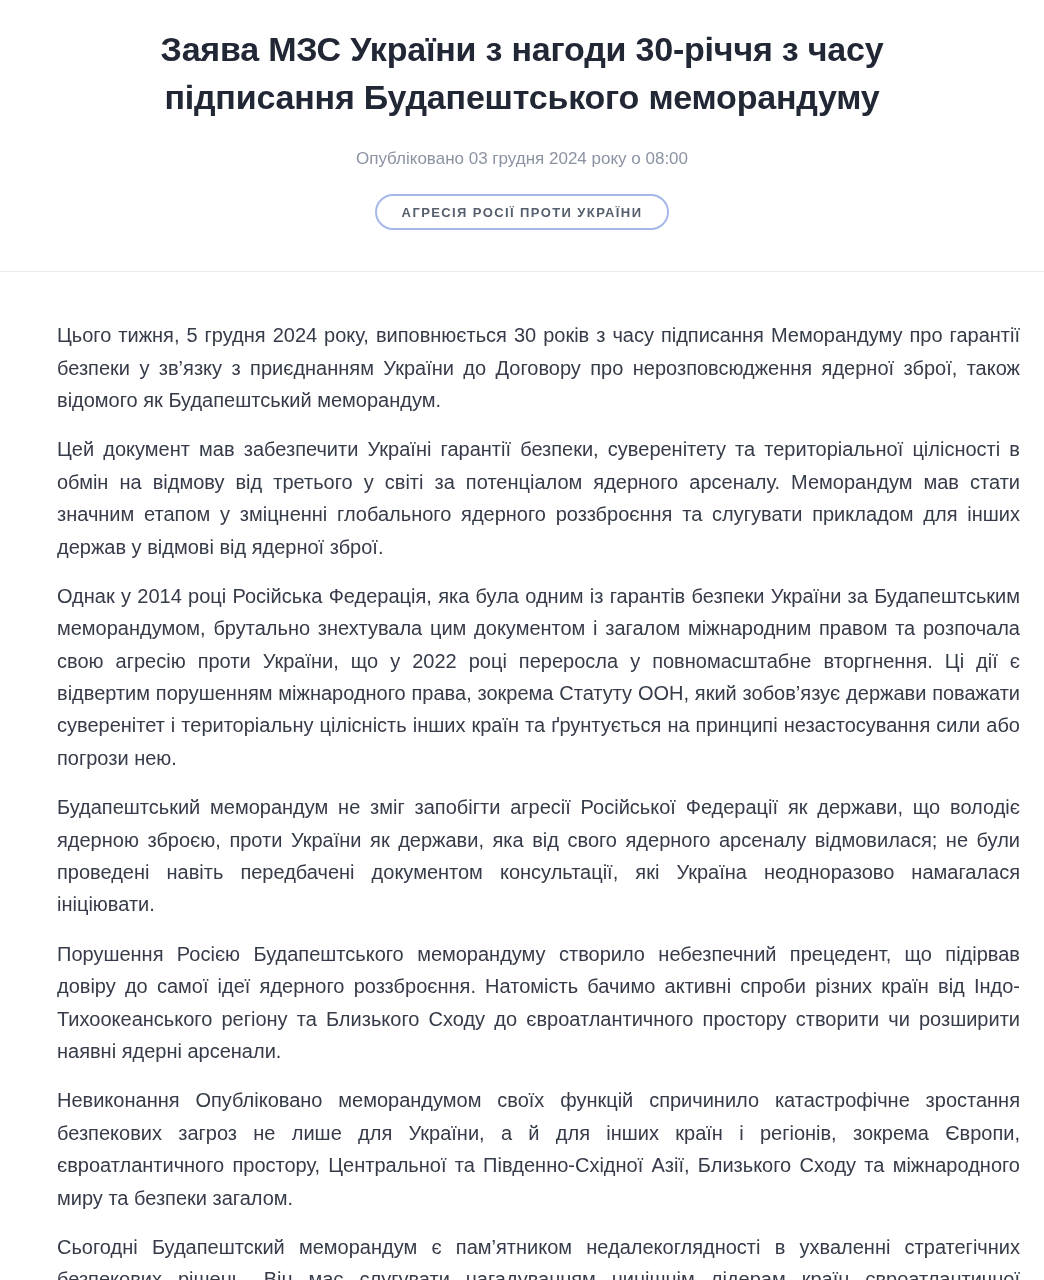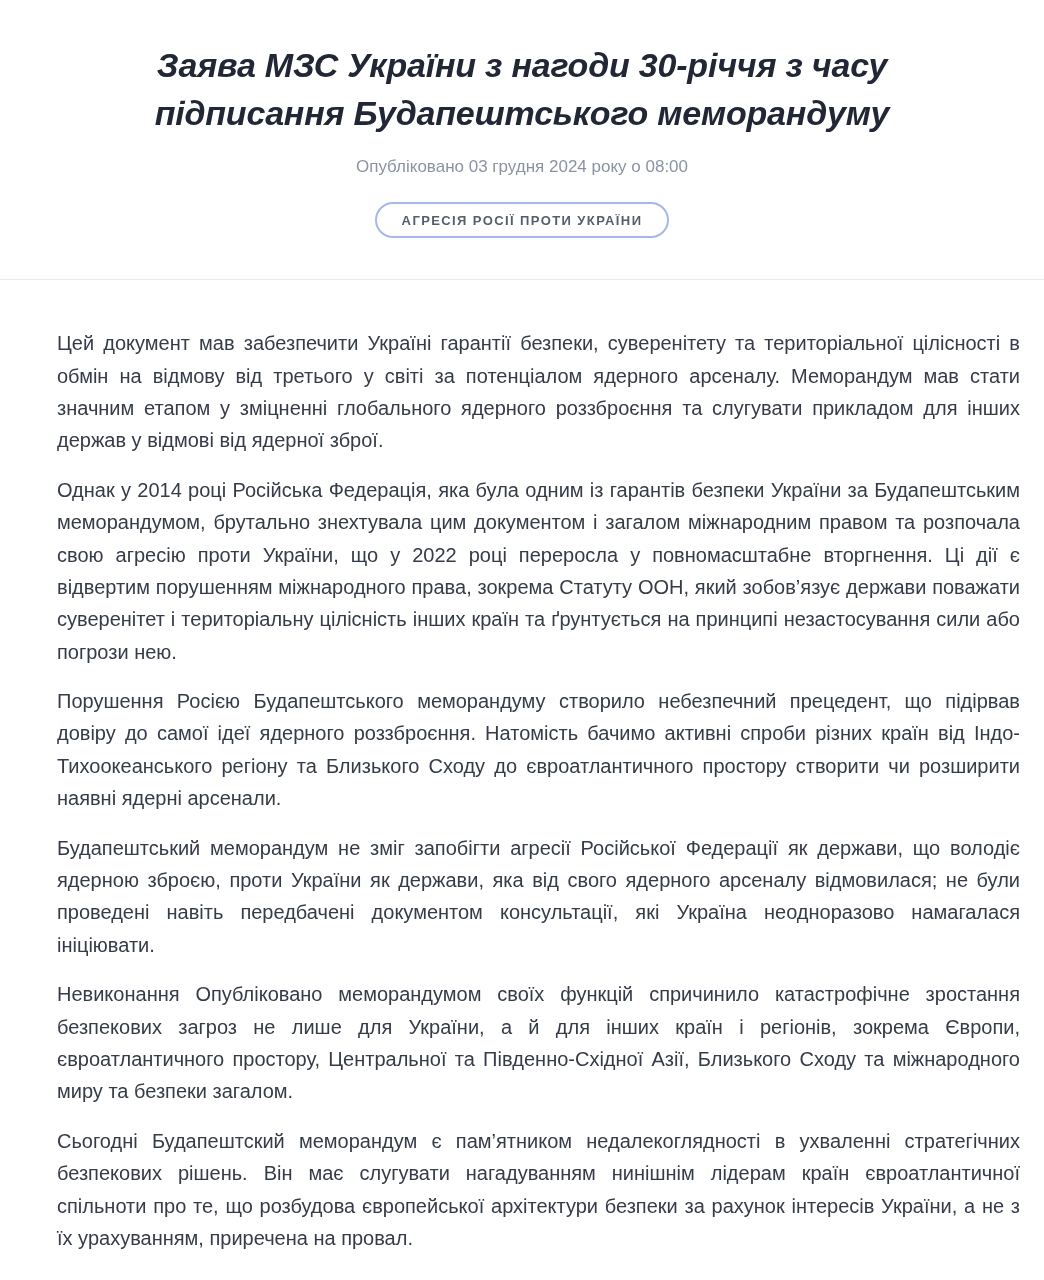--- a/index.html
+++ b/index.html
@@ -24,26 +24,25 @@
   .article-header{
     text-align:center;
     padding-top:26px;
   }
   .title{
     font-size:34px;
     line-height:1.4;
     font-weight:700;
     color:var(--title-color);
     max-width:910px;
-    margin:16px auto;
+    margin:0 auto;
     letter-spacing:-0.2px;
-    font-style:italic;
   }
   .published{
-    margin-top:20px;
+    margin-top:28px;
     font-size:17px;
     color:var(--date-color);
   }
   .tags{
     margin-top:25px;
     display:flex;
     justify-content:center;
     gap:0;
   }
   .tag{
@@ -92,27 +91,28 @@
 
         <a class="tag">АГРЕСІЯ РОСІЇ ПРОТИ УКРАЇНИ</a>
 
       </nav>
   </header>
 
   <div class="divider"></div>
 
   <main class="article-body">
 
+      <p class="para">Цього тижня, 5 грудня 2024 року, виповнюється 30 років з часу підписання Меморандуму про гарантії безпеки у зв’язку з приєднанням України до Договору про нерозповсюдження ядерної зброї, також відомого як Будапештський меморандум.</p>
 
       <p class="para">Цей документ мав забезпечити Україні гарантії безпеки, суверенітету та територіальної цілісності в обмін на відмову від третього у світі за потенціалом ядерного арсеналу. Меморандум мав стати значним етапом у зміцненні глобального ядерного роззброєння та слугувати прикладом для інших держав у відмові від ядерної зброї.</p>
 
       <p class="para">Однак у 2014 році Російська Федерація, яка була одним із гарантів безпеки України за Будапештським меморандумом, брутально знехтувала цим документом і загалом міжнародним правом та розпочала свою агресію проти України, що у 2022 році переросла у повномасштабне вторгнення. Ці дії є відвертим порушенням міжнародного права, зокрема Статуту ООН, який зобов’язує держави поважати суверенітет і територіальну цілісність інших країн та ґрунтується на принципі незастосування сили або погрози нею.</p>
 
+      <p class="para">Будапештський меморандум не зміг запобігти агресії Російської Федерації як держави, що володіє ядерною зброєю, проти України як держави, яка від свого ядерного арсеналу відмовилася; не були проведені навіть передбачені документом консультації, які Україна неодноразово намагалася ініціювати.</p>
+
       <p class="para">Порушення Росією Будапештського меморандуму створило небезпечний прецедент, що підірвав довіру до самої ідеї ядерного роззброєння. Натомість бачимо активні спроби різних країн від Індо-Тихоокеанського регіону та Близького Сходу до євроатлантичного простору створити чи розширити наявні ядерні арсенали.</p>
-
-      <p class="para">Будапештський меморандум не зміг запобігти агресії Російської Федерації як держави, що володіє ядерною зброєю, проти України як держави, яка від свого ядерного арсеналу відмовилася; не були проведені навіть передбачені документом консультації, які Україна неодноразово намагалася ініціювати.</p>
 
       <p class="para">Невиконання Опубліковано меморандумом своїх функцій спричинило катастрофічне зростання безпекових загроз не лише для України, а й для інших країн і регіонів, зокрема Європи, євроатлантичного простору, Центральної та Південно-Східної Азії, Близького Сходу та міжнародного миру та безпеки загалом.</p>
 
       <p class="para">Сьогодні Будапештский меморандум є пам’ятником недалекоглядності в ухваленні стратегічних безпекових рішень. Він має слугувати нагадуванням нинішнім лідерам країн євроатлантичної спільноти про те, що розбудова європейської архітектури безпеки за рахунок інтересів України, а не з їх урахуванням, приречена на провал.</p>
     </main>
 
 </div>
 
 </body></html>

